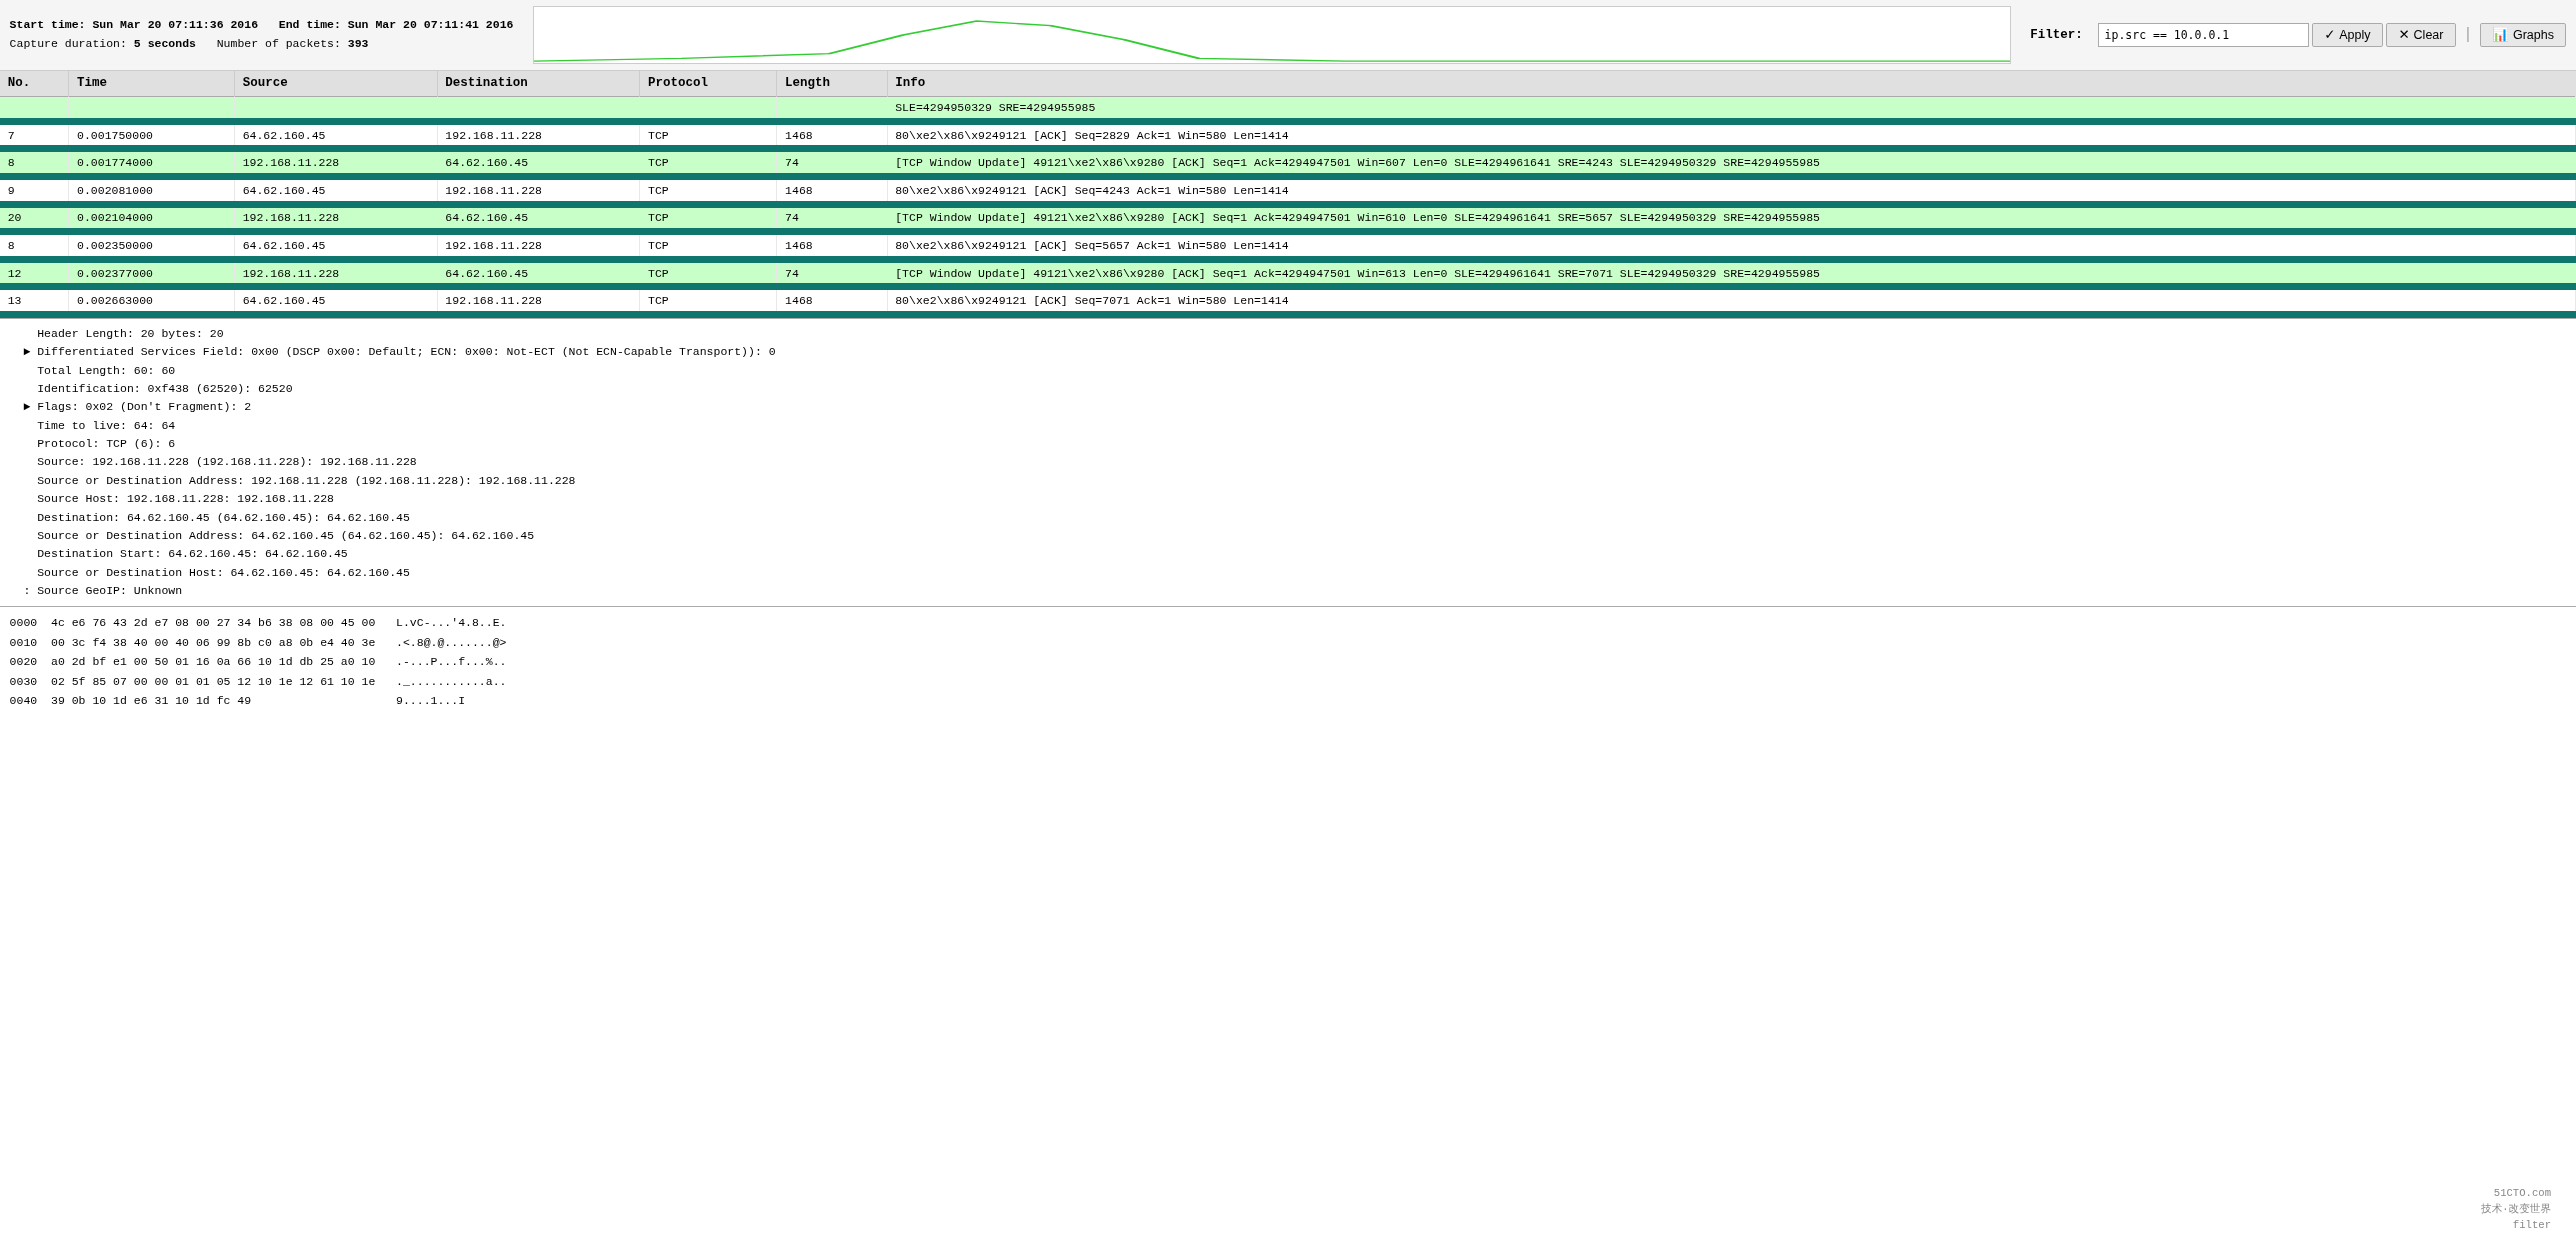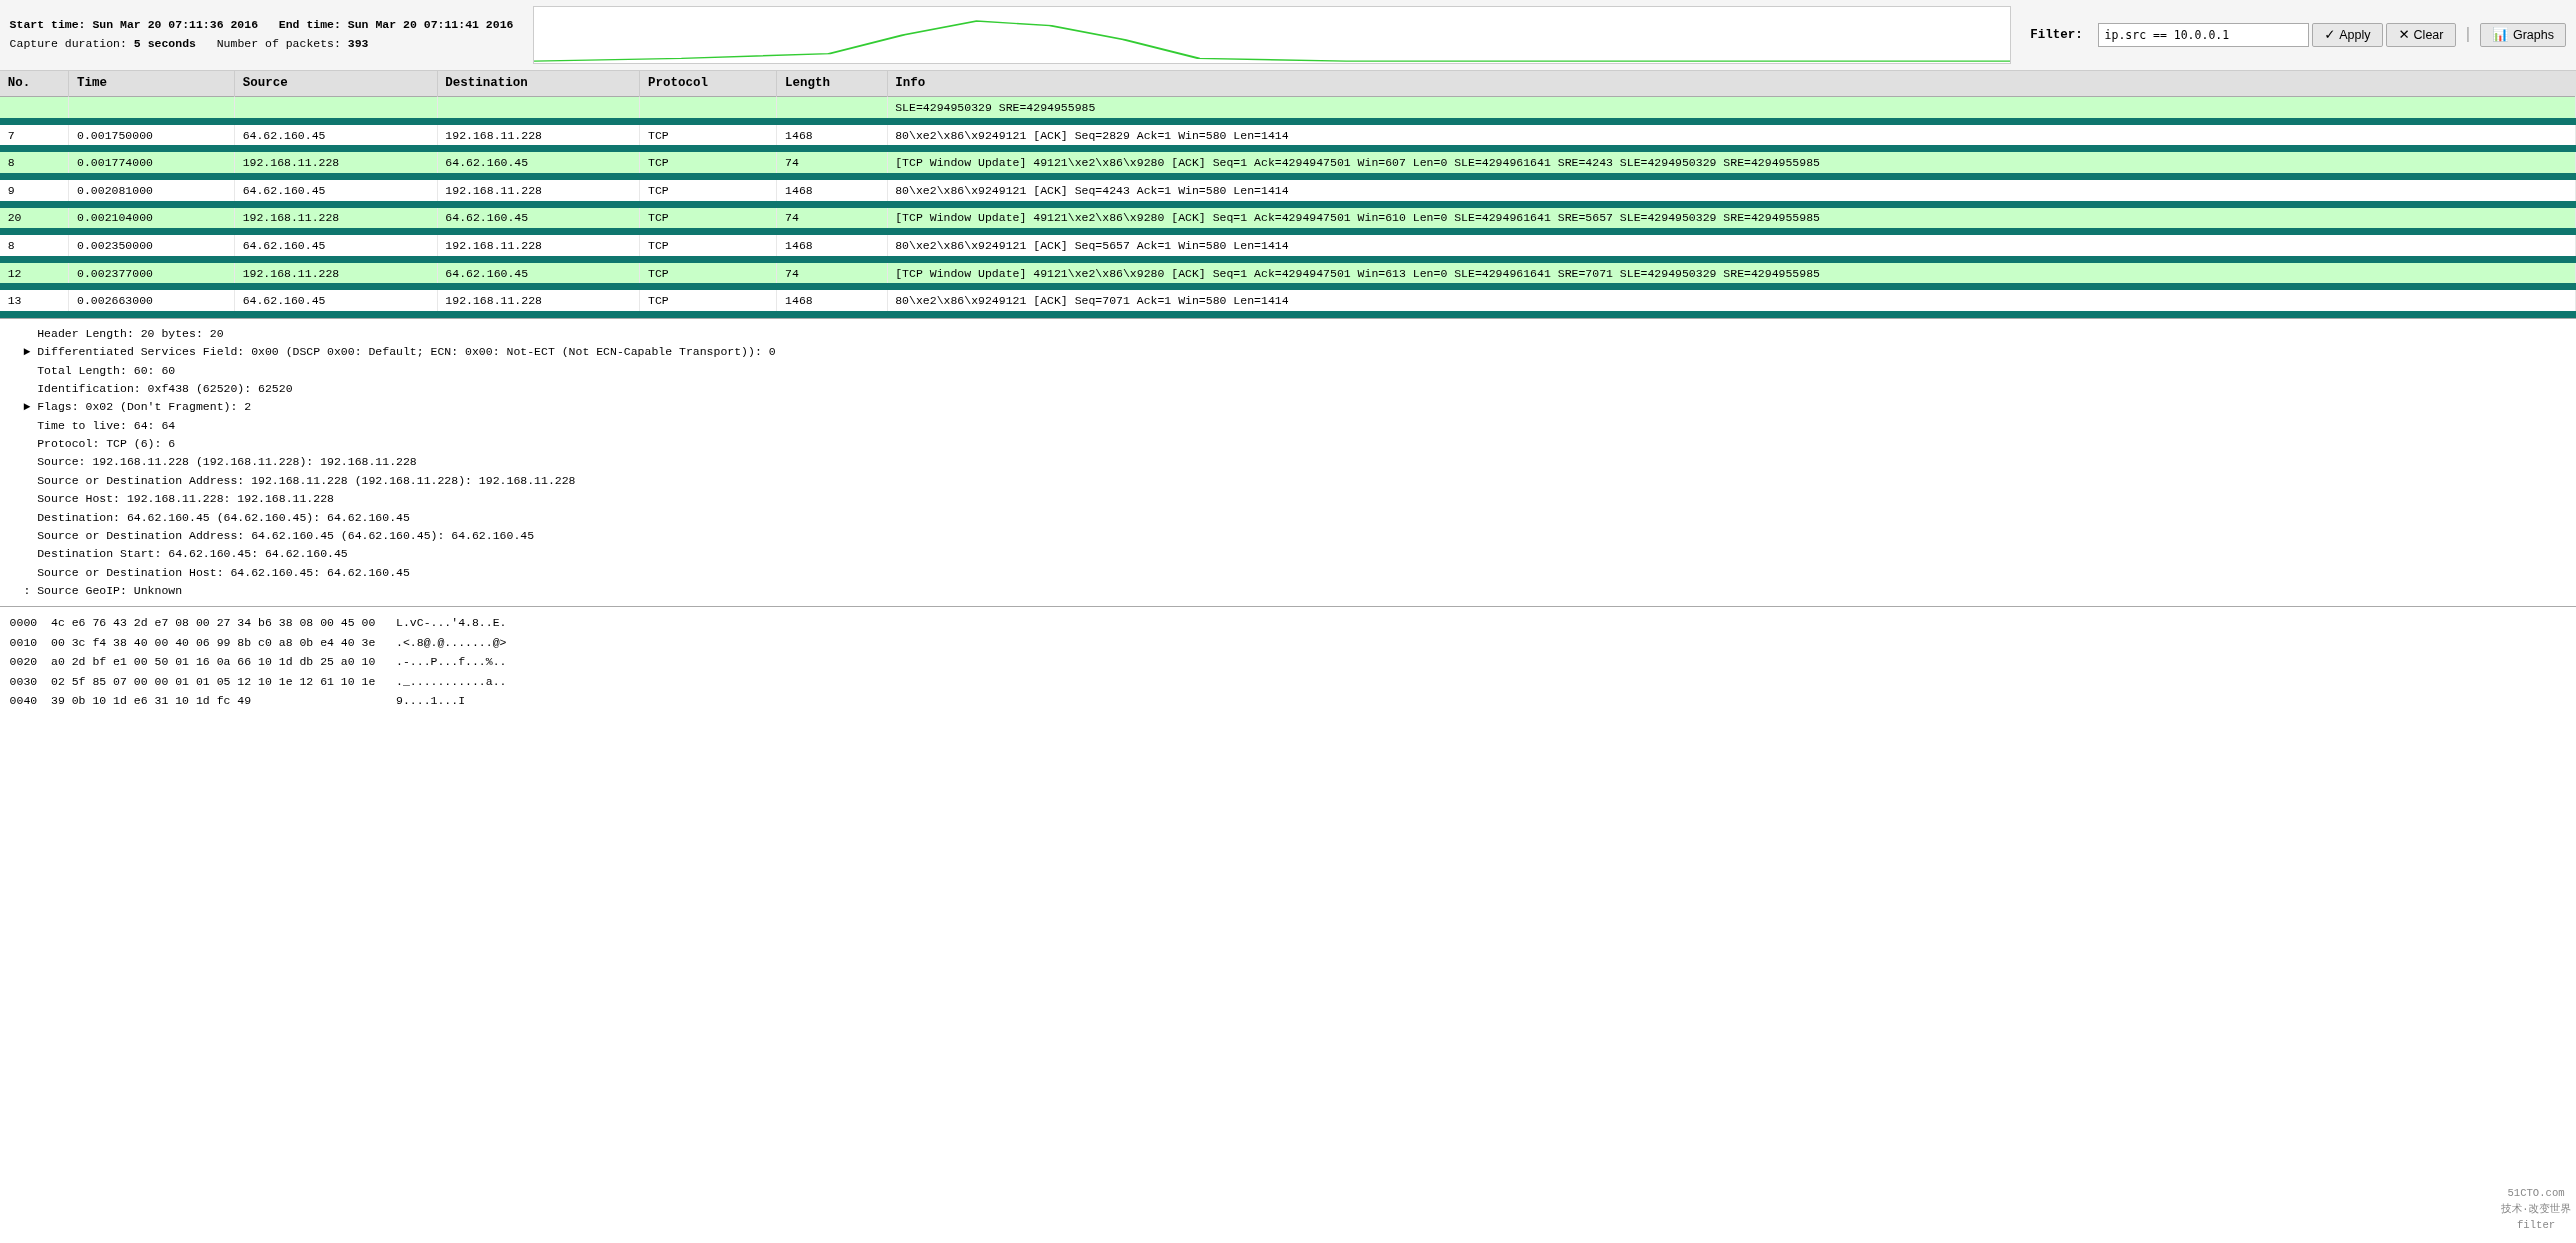--- a/index.html
+++ b/index.html
@@ -145,24 +145,24 @@
     
     #graph-svg {
       width: 100%;
       height: 100%;
     }
 
     
     #watermark {
       position: fixed;
       bottom: 9.6px;
-      right: 5px;
+      right: 25px;
       font-size: 10.6px;
       color: #888;
-      text-align: center;
+      text-align: right;
       line-height: 1.5;
     }
   </style>
 </head>
 <body>
 
 <div id="header">
   <div id="header-info">
     <span class="bold">Start time:</span>
     <span class="bold">Sun Mar 20 07:11:36 2016</span>

